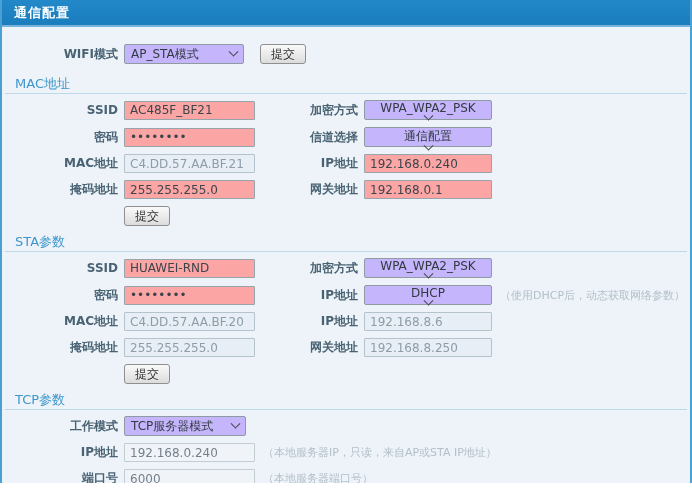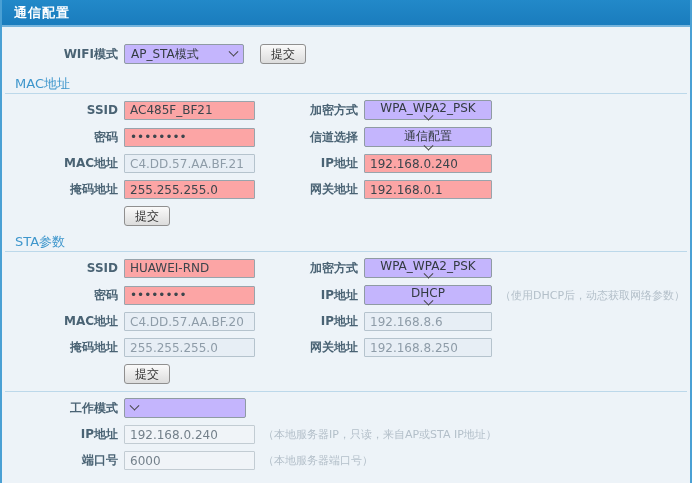--- a/index.html
+++ b/index.html
@@ -118,25 +118,27 @@
     <span class="lbl">掩码地址</span>
     <input class="txt w131 ro" readonly="" value="255.255.255.0" style="">
     <span class="lbl2">网关地址</span>
     <input class="txt w128 ro" readonly="" value="192.168.8.250" style="">
   </div>
 
   <div class="row">
     <button class="btn btn-indent">提交</button>
   </div>
 
+  <div class="section-title mt8">TCP参数</div>
   <hr class="divider">
 
   <div class="row">
     <span class="lbl">工作模式</span>
     <div class="sel w122">
+      <span>TCP服务器模式</span>
       <span class="chev"></span>
     </div>
   </div>
 
   <div class="row">
     <span class="lbl">IP地址</span>
     <input class="txt w131 ro-light" readonly="" value="192.168.0.240" style="">
     <span class="note">（本地服务器IP，只读，来自AP或STA IP地址）</span>
   </div>
 

